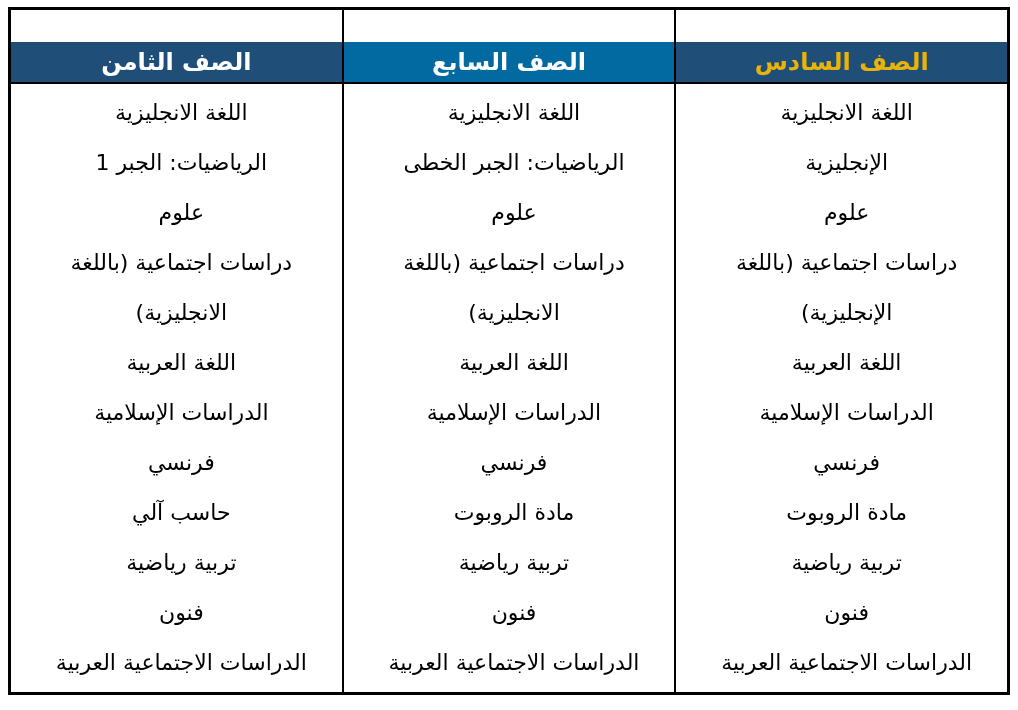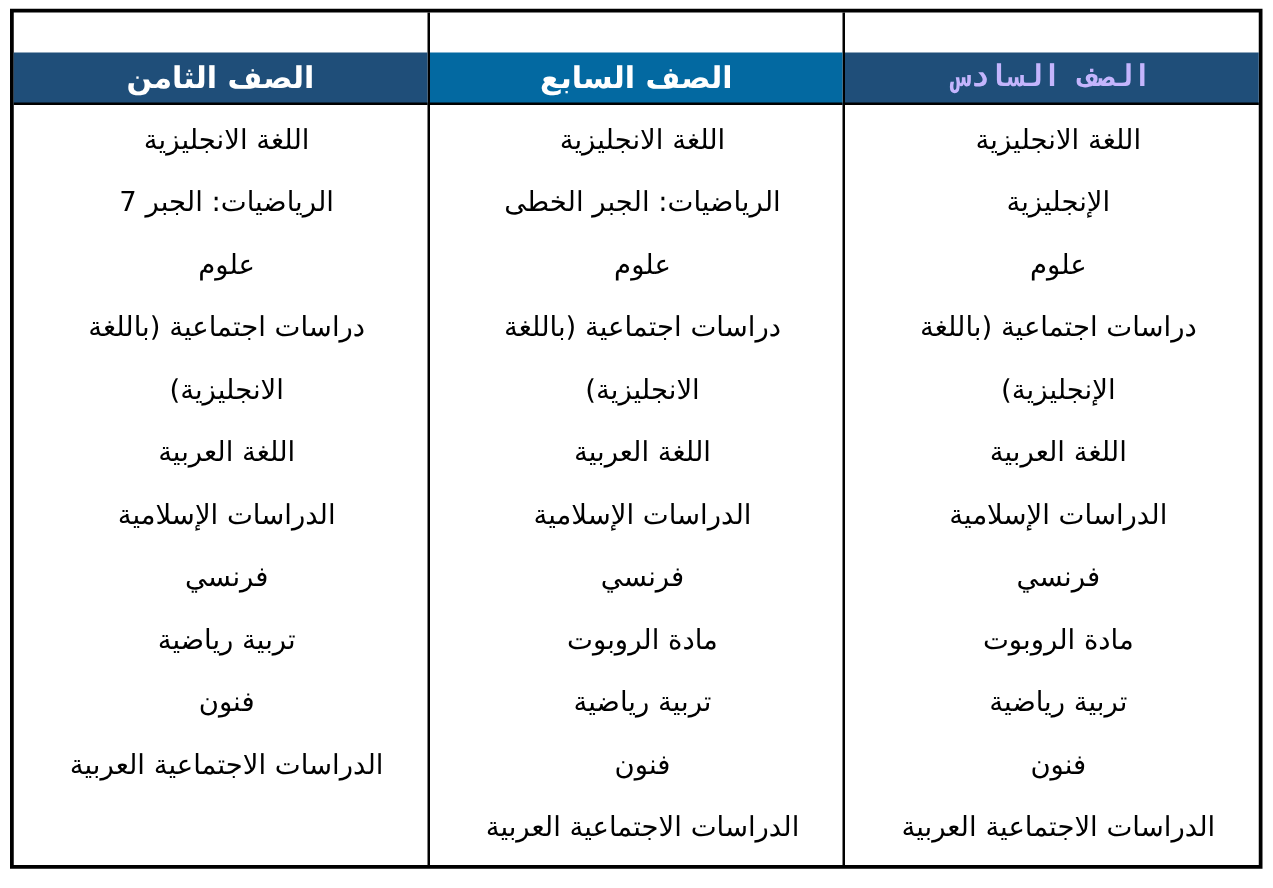--- a/index.html
+++ b/index.html
@@ -56,21 +56,21 @@
   }
   .subject {
     line-height: 50px;
   }
 </style>
 </head>
 <body>
 
 <div class="table-wrap">
     <div class="col">
-      <div class="col-header" style="background: rgb(31, 78, 121); color: #c4b5fd; font-family: Liberation Mono, monospace;">الصف السادس</div>
+      <div class="col-header" style="background: rgb(31, 78, 121); color: #eab308;">الصف السادس</div>
       <div class="col-body">
         <div class="subject">اللغة الانجليزية</div>
         <div class="subject">الإنجليزية</div>
         <div class="subject">علوم</div>
         <div class="subject">دراسات اجتماعية (باللغة الإنجليزية)</div>
         <div class="subject">اللغة العربية</div>
         <div class="subject">الدراسات الإسلامية</div>
         <div class="subject">فرنسي</div>
         <div class="subject">مادة الروبوت</div>
         <div class="subject">تربية رياضية</div>
@@ -91,24 +91,25 @@
         <div class="subject">مادة الروبوت</div>
         <div class="subject">تربية رياضية</div>
         <div class="subject">فنون</div>
         <div class="subject">الدراسات الاجتماعية العربية</div>
       </div>
     </div>
     <div class="col">
       <div class="col-header" style="background: rgb(31, 78, 121); color: rgb(255, 255, 255);">الصف الثامن</div>
       <div class="col-body">
         <div class="subject">اللغة الانجليزية</div>
-        <div class="subject">الرياضيات: الجبر 7</div>
+        <div class="subject">الرياضيات: الجبر 1</div>
         <div class="subject">علوم</div>
         <div class="subject">دراسات اجتماعية (باللغة الانجليزية)</div>
         <div class="subject">اللغة العربية</div>
         <div class="subject">الدراسات الإسلامية</div>
         <div class="subject">فرنسي</div>
+        <div class="subject">حاسب آلي</div>
         <div class="subject">تربية رياضية</div>
         <div class="subject">فنون</div>
         <div class="subject">الدراسات الاجتماعية العربية</div>
       </div>
     </div>
   </div>
 
 </body></html>

